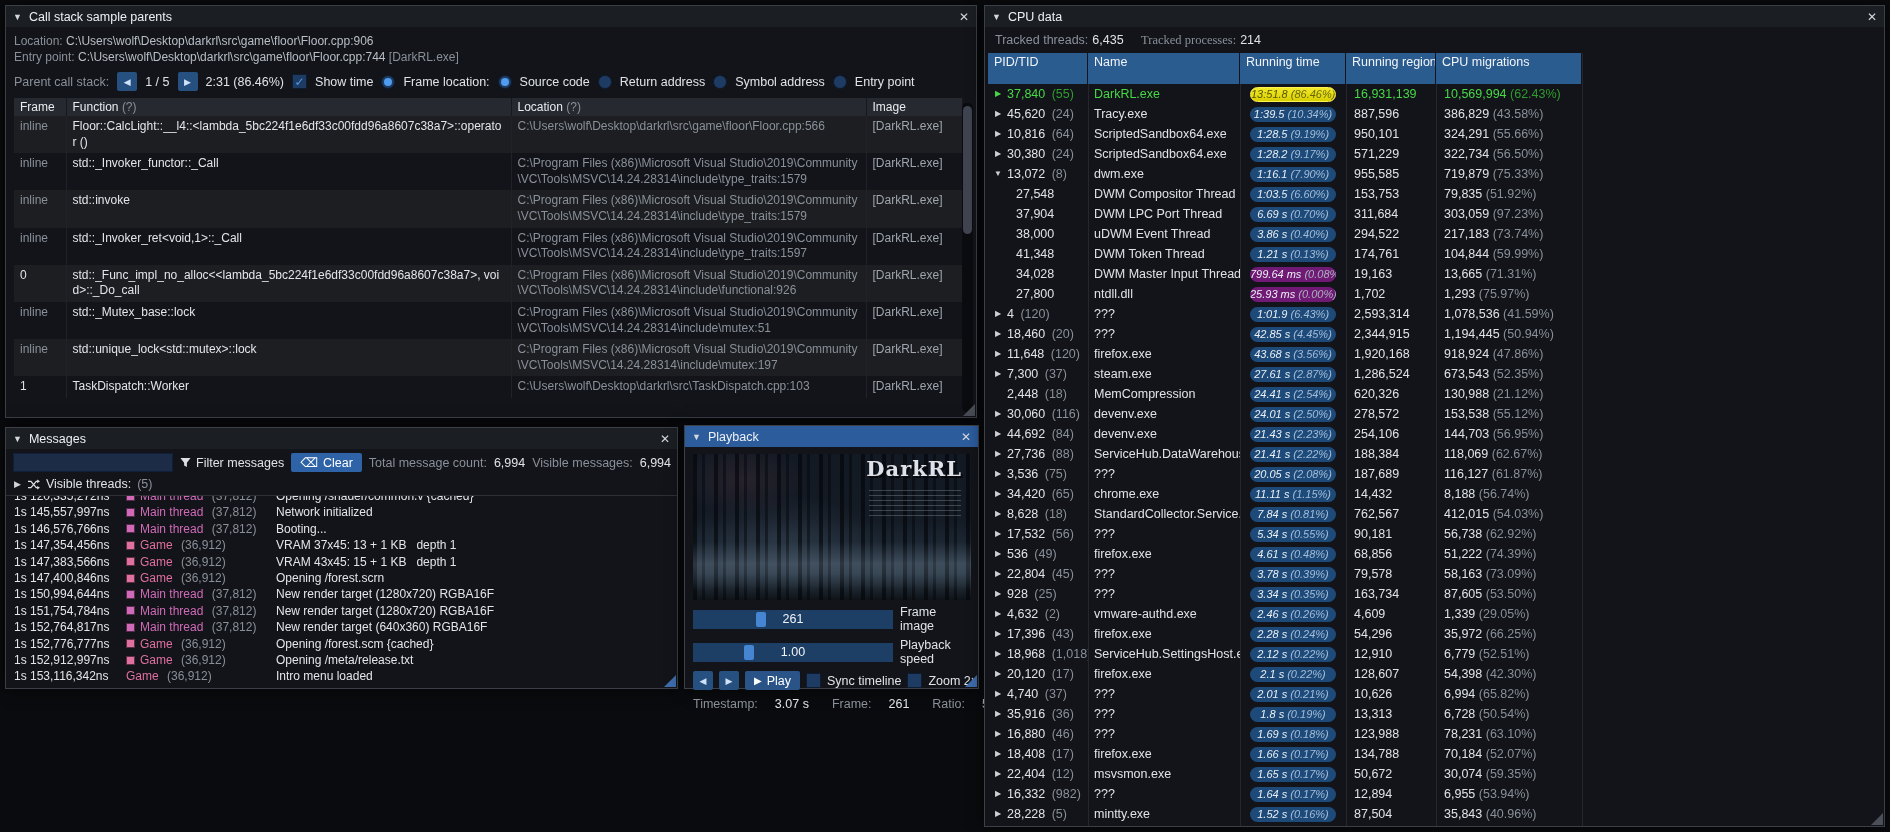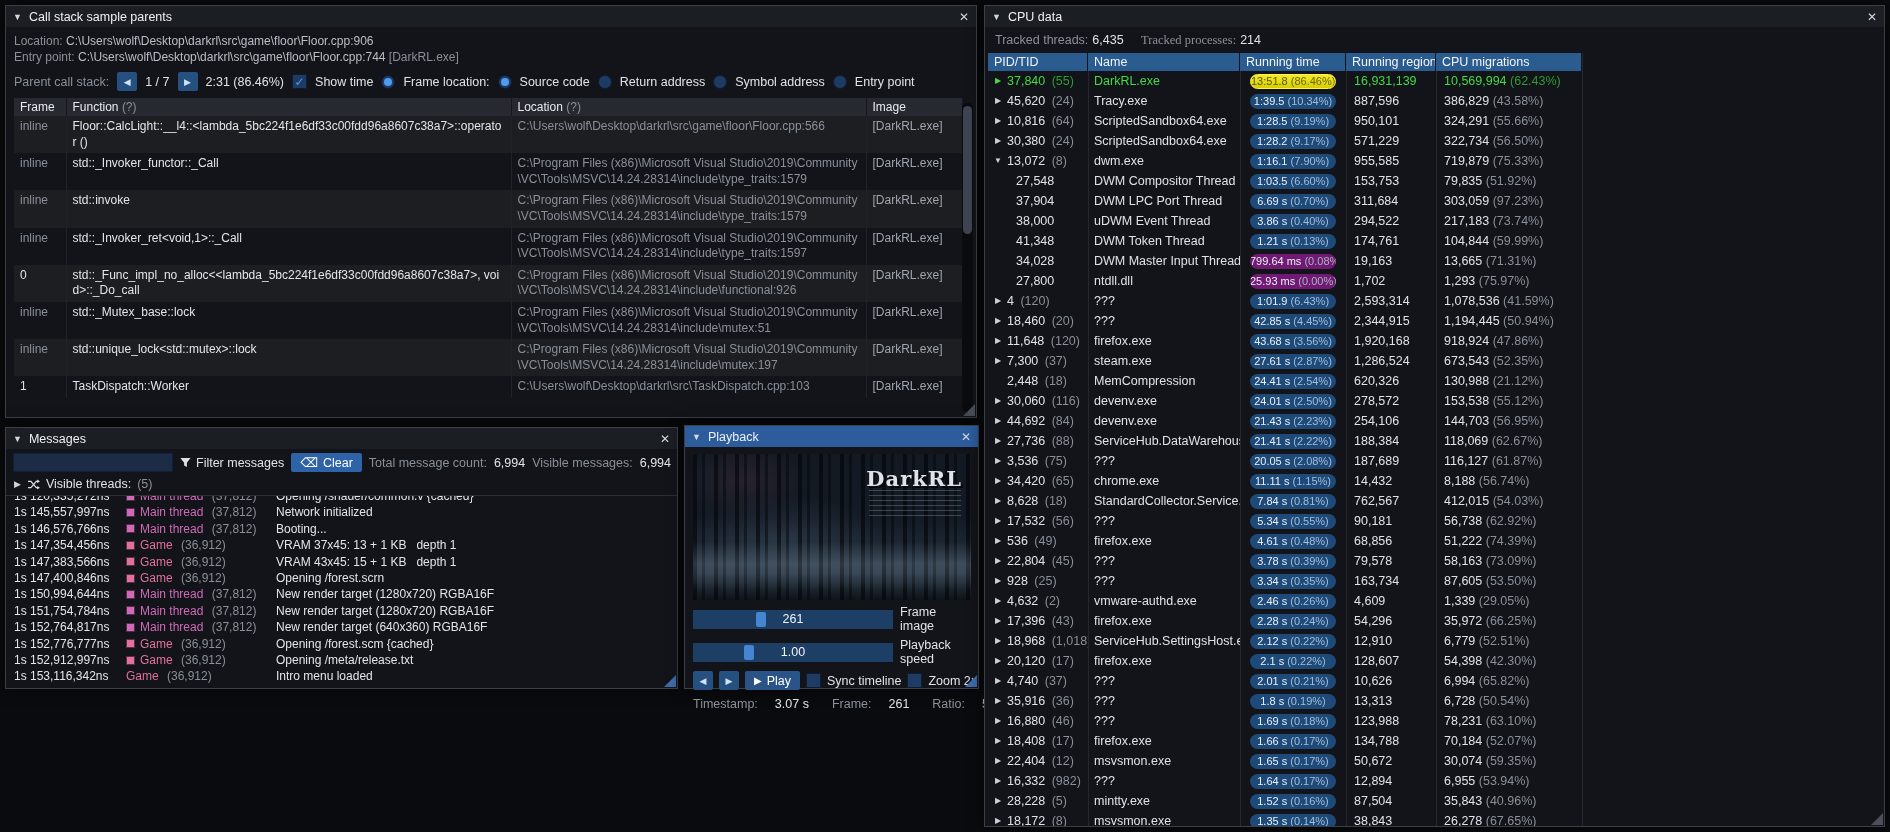--- a/index.html
+++ b/index.html
@@ -68,46 +68,46 @@
   #win-playback{left:684px;top:425px;width:295px;height:264px;}
   .pb-body{flex:1;padding:7px 8px 4px;display:flex;flex-direction:column;gap:5px;}
   .pb-image{width:278px;height:146px;position:relative;overflow:hidden;flex:none;
     background:
       radial-gradient(ellipse 90px 50px at 18% 18%, rgba(150,80,90,0.18), transparent 70%),
       radial-gradient(ellipse 140px 60px at 32% 58%, rgba(95,115,135,0.25), transparent 72%),
       linear-gradient(180deg,#121822 0%,#131a24 45%,#23303e 72%,#31404e 82%,#0d1115 100%);}
   .pb-trees{position:absolute;inset:0;opacity:.8;background:
       repeating-linear-gradient(90deg, rgba(4,7,11,0.85) 0 4px, rgba(22,30,40,0.18) 4px 9px, rgba(6,10,15,0.72) 9px 12px, rgba(28,36,46,0.14) 12px 21px);}
   .pb-fog{position:absolute;left:0;right:0;bottom:10px;height:48px;background:linear-gradient(180deg,transparent,rgba(160,180,200,0.20) 45%,rgba(70,85,100,0.28) 72%,transparent);}
-  .pb-logo{position:absolute;top:12px;right:9px;font-family:"DejaVu Serif","Liberation Serif",serif;font-weight:bold;font-size:21px;letter-spacing:1px;color:#dfe2e8;text-shadow:1px 1px 0 #0a0d12,2px 2px 0 #05070a;}
+  .pb-logo{position:absolute;top:2px;right:9px;font-family:"DejaVu Serif","Liberation Serif",serif;font-weight:bold;font-size:21px;letter-spacing:1px;color:#dfe2e8;text-shadow:1px 1px 0 #0a0d12,2px 2px 0 #05070a;}
   .pb-caption{position:absolute;top:36px;right:10px;width:92px;height:26px;opacity:.45;background:repeating-linear-gradient(180deg,rgba(205,215,225,0.55) 0 1px,transparent 1px 5px);}
   .slider-row{display:flex;align-items:center;gap:7px;}
   .slider{width:200px;height:19px;background:#1d3f66;position:relative;flex:none;cursor:pointer;}
   .slider .grab{position:absolute;top:2px;bottom:2px;width:10px;background:#4585d2;border-radius:2px;}
   .slider .val{position:absolute;inset:0;text-align:center;line-height:19px;color:#f0f3f7;}
   .pb-buttons{display:flex;align-items:center;gap:6px;white-space:nowrap;}
   .pb-info{display:flex;gap:17px;white-space:nowrap;padding-top:2px;}
 
   
   #win-cpu{left:984px;top:5px;width:901px;height:822px;}
   .cpu-info{flex:none;padding:6px 10px 5px;}
   .cpu-info span{margin-right:4px;}
   .cpu-info .gapl{margin-left:10px;font-family:Liberation Serif, serif;}
   .cpu-table{flex:1;overflow:hidden;position:relative;margin-left:3px;}
   .cpu-sep{position:absolute;top:0;bottom:0;width:1px;background:#24272e;}
   .cpu-header{display:grid;grid-template-columns:100px 152px 106px 90px 146px 1fr;position:relative;}
-  .hcell{background:#2b5c8f;margin-right:1px;height:18px;line-height:18px;padding:0 6px;color:#f1f4f8;overflow:hidden;white-space:nowrap;cursor:pointer;}
+  .hcell{background:#2b5c8f;margin-right:1px;height:31px;line-height:18px;padding:0 6px;color:#f1f4f8;overflow:hidden;white-space:nowrap;cursor:pointer;}
   .cpu-rows{position:relative;}
   .cpu-row{display:grid;grid-template-columns:100px 152px 106px 90px 146px 1fr;height:20px;line-height:20px;align-items:center;cursor:pointer;}
   .c-pid{padding-left:4px;display:flex;align-items:center;gap:3px;overflow:hidden;white-space:nowrap;}
   .cpu-row.child .c-pid{padding-left:28px;}
   .arrow{width:12px;flex:none;font-size:8px;color:#ccd1d8;text-align:center;}
   .arrow.hidden{visibility:hidden;}
   .c-name{padding:0 6px;overflow:hidden;white-space:nowrap;}
-  .c-time{padding:0 8px;overflow:hidden;}
+  .c-time{padding:0 8px;overflow:hidden;font-style:italic;}
   .c-reg{padding:0 8px;overflow:hidden;white-space:nowrap;}
   .c-mig{padding:0 8px;overflow:hidden;white-space:nowrap;}
   .count,.pct{color:#8a9099;}
   .pill{display:block;margin:0 2px;height:15px;line-height:15px;border-radius:8px;background:#1d4a78;text-align:center;font-size:11px;color:#ecf0f5;overflow:hidden;white-space:nowrap;}
   .pill .pct{color:#a3bdd9;}
   .pill.yellow{background:linear-gradient(#f2ea2a,#d8cf00);border:1px solid #fff34d;color:#5a5400;line-height:13px;}
   .pill.yellow .pct{color:#6b6509;}
   .pill.gray{background:#701a75;}
   .pill.gray .pct{color:#aab3bd;}
   .cpu-row.green .pidnum,.cpu-row.green .c-name,.cpu-row.green .c-reg,.cpu-row.green .mval,.cpu-row.green .arrow{color:#46d846;}
@@ -130,21 +130,21 @@
     <div class="meta-line">
       <span class="dim">Entry point:</span>
       <span>C:\Users\wolf\Desktop\darkrl\src\game\floor\Floor.cpp:744</span>
       <span class="dim">[DarkRL.exe]</span>
     </div>
     <div class="cs-toolbar">
       <span class="dim">Parent call stack:</span>
       <span class="nav-btn">
           <span>◀</span>
         </span>
-      <span>1 / 7</span>
+      <span>1 / 5</span>
       <span class="nav-btn">
           <span>▶</span>
         </span>
       <span>2:31 (86.46%)</span>
       <span class="checkbox">
           <span class="mark">✓</span>
         </span>
       <span>Show time</span>
       <span class="radio selected"></span>
       <span>Frame location:</span>

